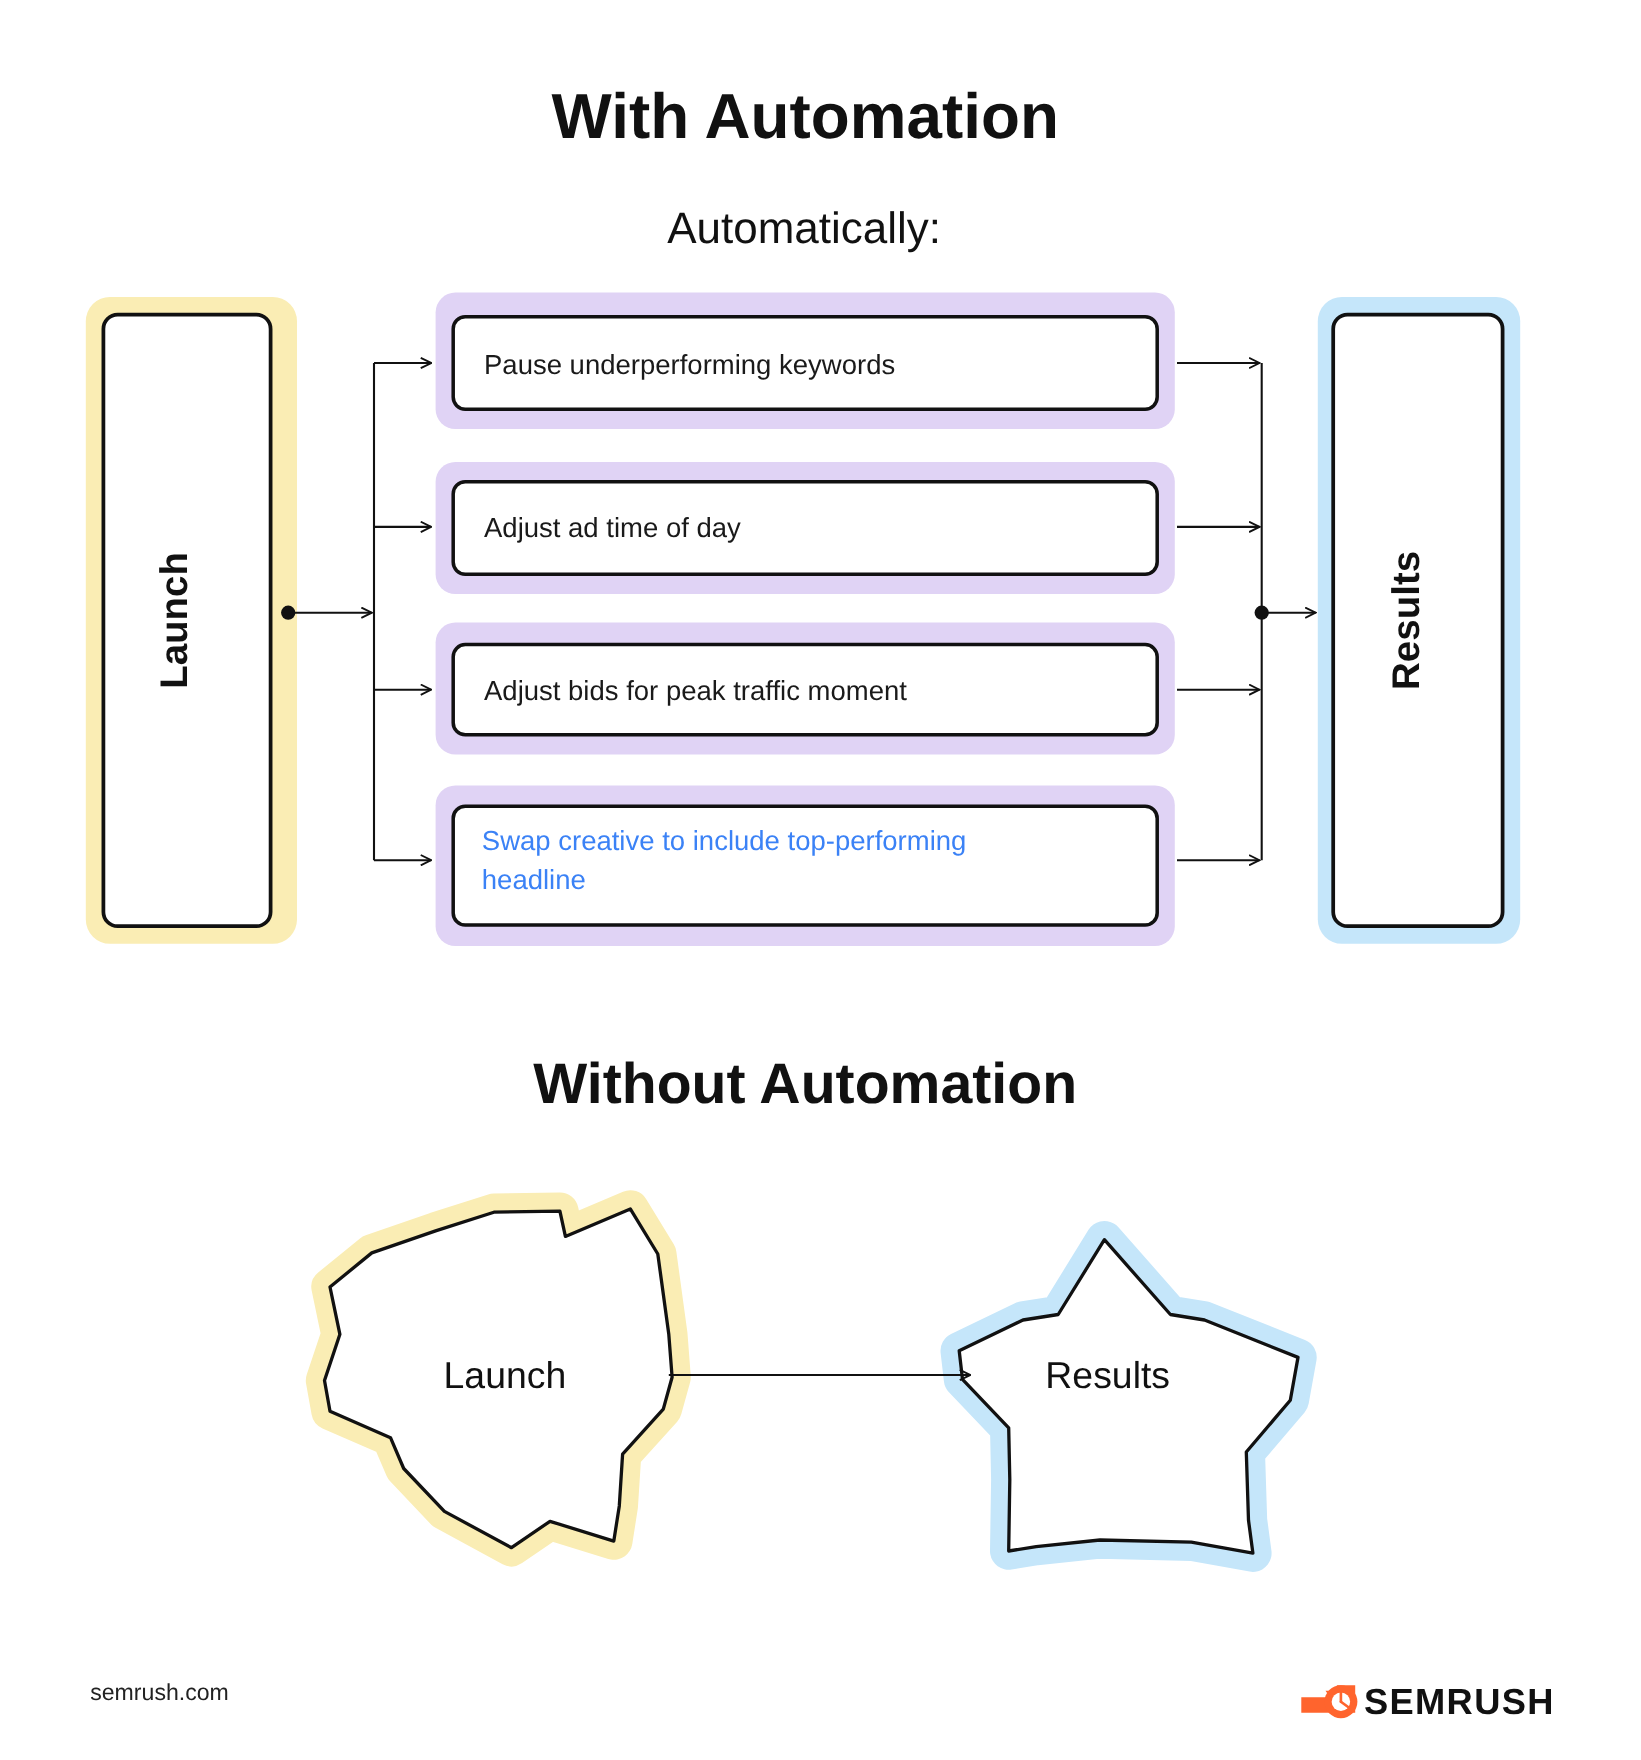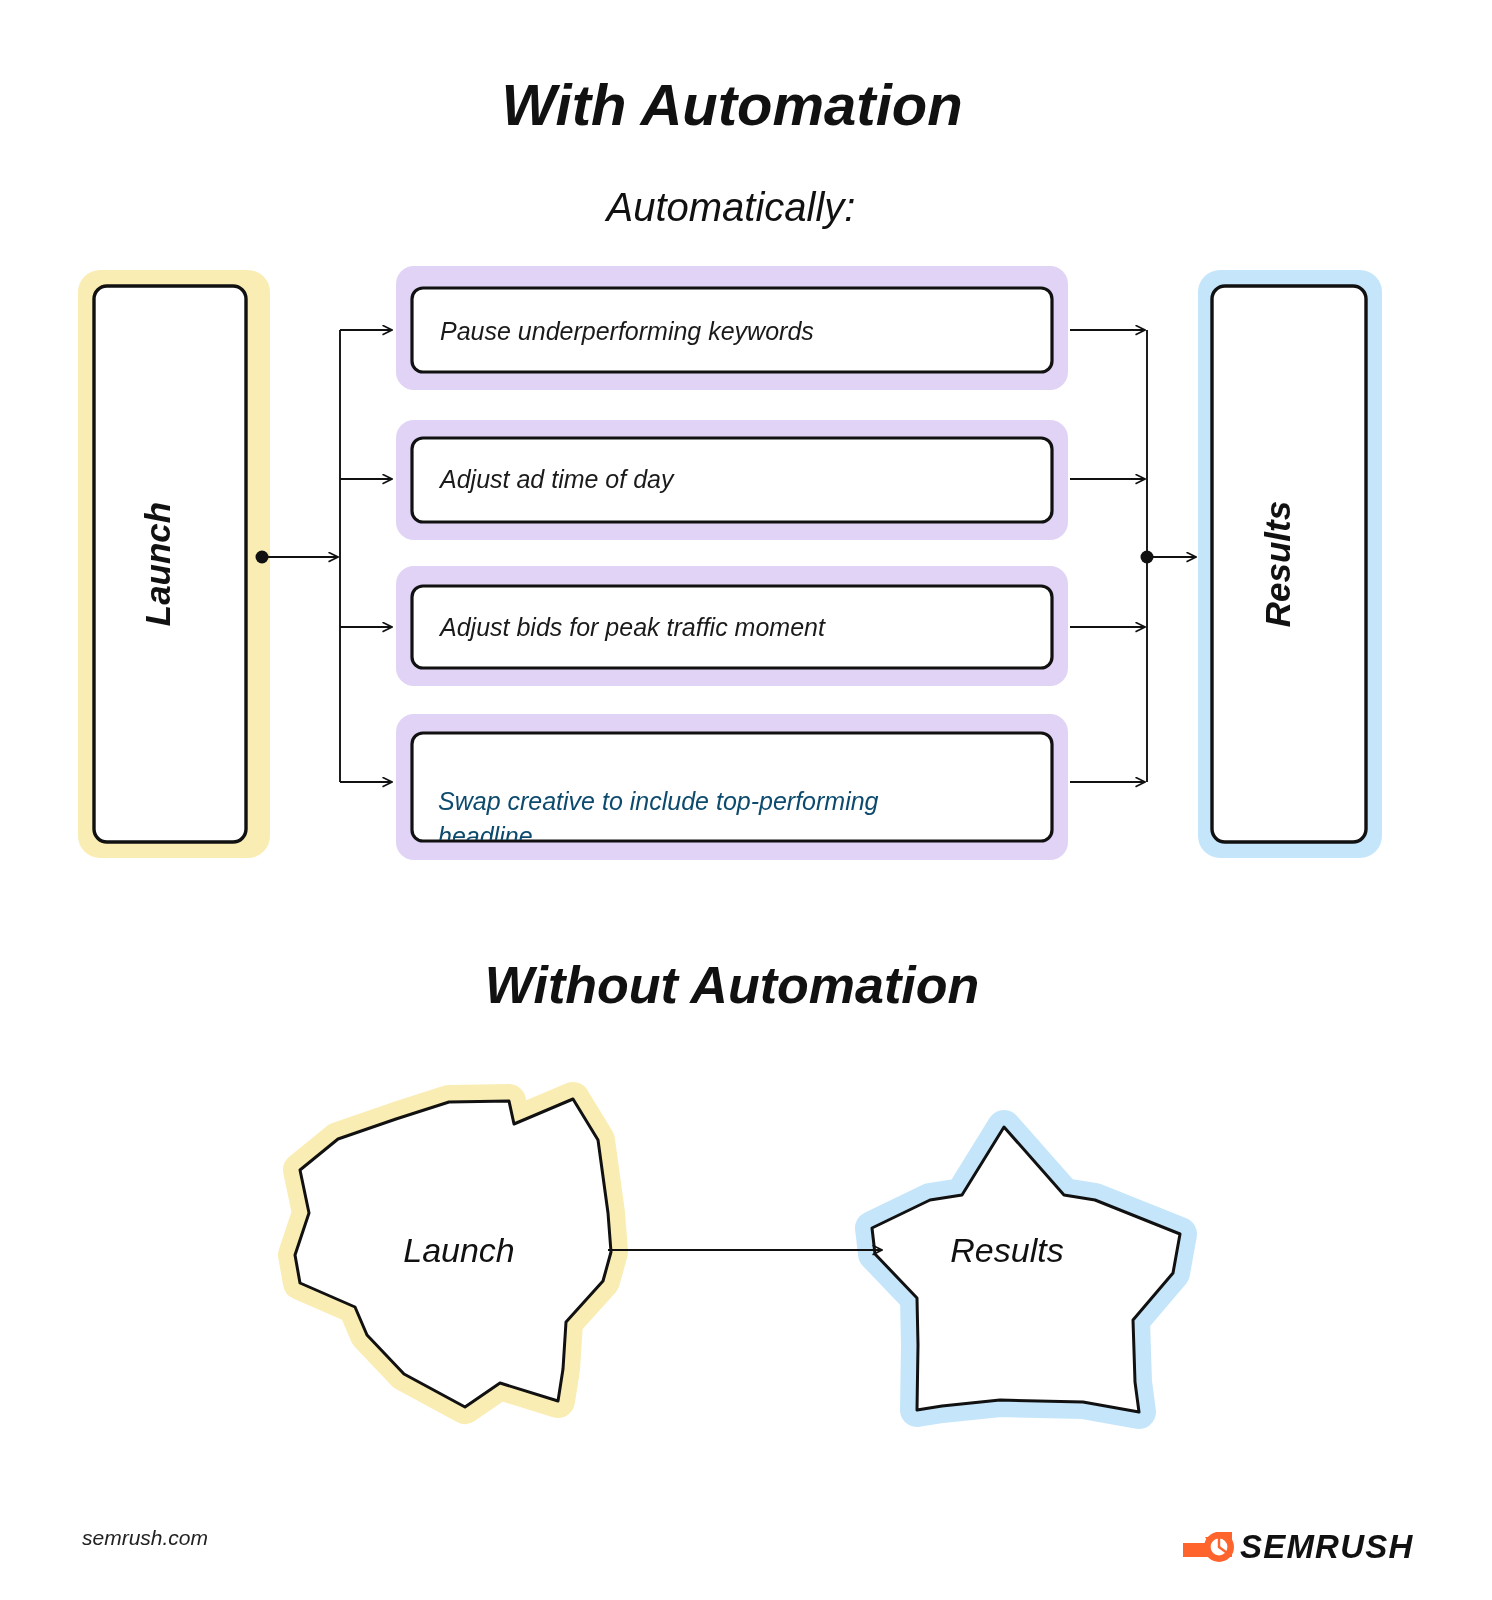--- a/index.html
+++ b/index.html
@@ -1,18 +1,18 @@
 <!DOCTYPE html>
 <html><head>
 <meta charset="utf-8">
 <style>
   html,body{margin:0;padding:0;background:#ffffff;}
   body{width:1492px;height:1600px;overflow:hidden;
        font-family:"Liberation Sans","DejaVu Sans",sans-serif;}
-  #canvas{position:relative;width:1492px;height:1360px;background:#fff;font-style:italic;}
+  #canvas{position:relative;width:1492px;height:1360px;background:#fff;}
   svg.layer{position:absolute;left:0;top:0;width:1492px;height:1600px;overflow:visible;}
   .ttl{font-weight:bold;fill:#111111;text-anchor:middle;}
   .sub{fill:#111111;text-anchor:middle;}
   .boxtxt{fill:#1a1a1a;font-size:25px;}
   .vtxt{fill:#111111;font-weight:bold;font-size:35px;text-anchor:middle;}
   .blobtxt{fill:#111111;font-size:34px;text-anchor:middle;}
   .foot{fill:#222222;font-size:21px;}
   .logotxt{fill:#111111;font-weight:bold;font-size:33px;letter-spacing:1.2px;}
 </style>
 </head>
@@ -119,21 +119,21 @@
 
     <text class="vtxt" x="1290" y="564" transform="rotate(-90 1290 564)">Results</text>
 
     <text class="boxtxt" x="440" y="340">Pause underperforming keywords</text>
 
     <text class="boxtxt" x="440" y="488">Adjust ad time of day</text>
 
     <text class="boxtxt" x="440" y="636">Adjust bids for peak traffic moment</text>
 
     <foreignObject x="438" y="748" width="600" height="92">
-      <div xmlns="http://www.w3.org/1999/xhtml" style="font-family:'Liberation Sans',sans-serif;font-size:25px;color:#0c4a6e;line-height:35px;width:540px;margin-top:36px;">Swap creative to include top-performing headline</div>
+      <div xmlns="http://www.w3.org/1999/xhtml" style="font-family:'Liberation Sans',sans-serif;font-size:25px;color:#3b82f6;line-height:35px;width:540px;">Swap creative to include top-performing headline</div>
     </foreignObject>
 
     <text class="ttl" x="732" y="1003" font-size="52">Without Automation</text>
 
     <text class="blobtxt" x="459" y="1262">Launch</text>
 
     <text class="blobtxt" x="1007" y="1262">Results</text>
 
     <text class="foot" x="82" y="1545">semrush.com</text>
 

